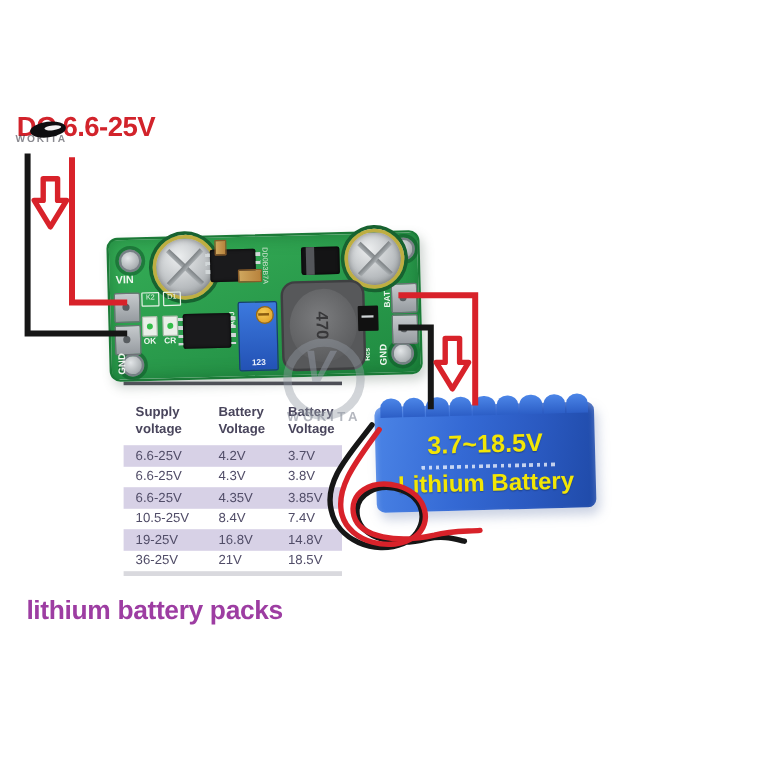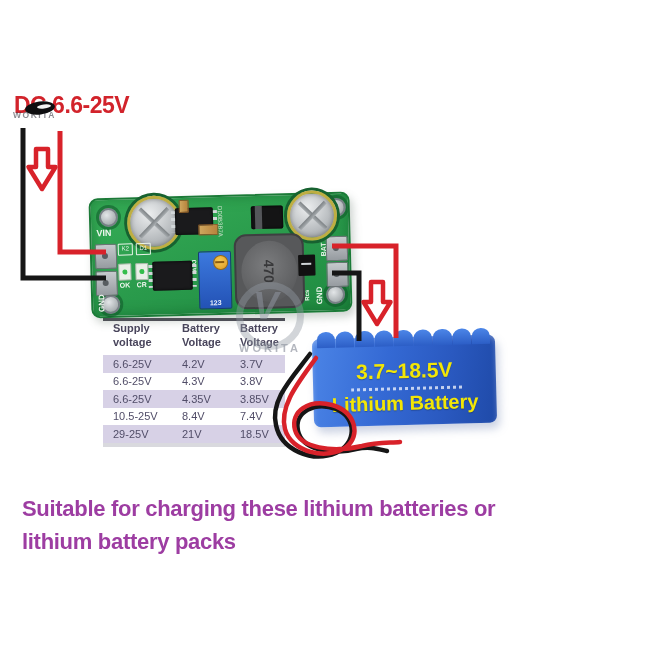--- a/index.html
+++ b/index.html
@@ -55,21 +55,21 @@
   .vert{transform:rotate(-90deg);transform-origin:left top;}
   .ssbox{position:absolute;width:13px;height:10px;border:1px solid #e9f3e9;border-radius:1px;
        color:#e9f3e9;font-size:6px;line-height:9px;text-align:center;}
   .res{position:absolute;background:linear-gradient(90deg,#cfa75e,#b8823c);border:1px solid #8a5c28;border-radius:1px;}
   .rsense{position:absolute;background:#111;border-radius:1px;}
   .rsense::after{content:"";position:absolute;left:3px;top:8px;width:10px;height:2px;background:#cfd4d6;}
   
   .spec-table{position:absolute;left:103px;top:318px;width:182px;z-index:5;
        border-top:3px solid #4c4a55;border-bottom:4px solid #d9d9de;background:#fff;}
   .thead,.trow{display:grid;grid-template-columns:69px 58px 55px;}
-  .thead{padding:0 0 6px 0;}
+  .thead{padding:16px 0 6px 0;}
   .th{font-size:11px;font-weight:700;color:#49455c;line-height:14px;padding-left:10px;}
   .trow{height:17.5px;align-items:center;}
   .trow:nth-child(odd){background:#d7d1e6;}
   .td{font-size:11px;font-weight:400;color:#514d68;padding-left:10px;white-space:nowrap;}
   
   .battery{position:absolute;left:313px;top:337px;width:183px;height:88px;z-index:8;
        transform:rotate(-1.5deg);border-radius:7px;
        background:linear-gradient(100deg,#4b84e6 0%,#3469d4 40%,#2a59c0 72%,#1f4aa8 100%);
        box-shadow:3px 6px 9px rgba(110,130,175,.35), inset 0 3px 5px rgba(255,255,255,.28);}
   .bumps{position:absolute;left:4px;right:4px;top:-7px;height:16px;display:flex;z-index:-1;}
@@ -129,21 +129,26 @@
         <div class="td">6.6-25V</div>
         <div class="td">4.35V</div>
         <div class="td">3.85V</div>
       </div>
       <div class="trow">
         <div class="td">10.5-25V</div>
         <div class="td">8.4V</div>
         <div class="td">7.4V</div>
       </div>
       <div class="trow">
-        <div class="td">29-25V</div>
+        <div class="td">19-25V</div>
+        <div class="td">16.8V</div>
+        <div class="td">14.8V</div>
+      </div>
+      <div class="trow">
+        <div class="td">36-25V</div>
         <div class="td">21V</div>
         <div class="td">18.5V</div>
       </div>
     </div>
   </div>
 
   <div class="pcb">
     <div class="hole" style="left:8px;top:8px"></div>
     <div class="hole" style="left:236px;top:4px"></div>
     <div class="hole" style="left:8px;top:95px"></div>
@@ -229,17 +234,16 @@
     <path d="M 332,273 L 359,273 L 359,341" fill="none" stroke="#161616" stroke-width="5"></path>
 
     <path d="M 36,149 L 48,149 L 48,167 L 55.5,167 L 42,189 L 28.5,167 L 36,167 Z" fill="#ffffff" stroke="#d8222a" stroke-width="4.5" stroke-linejoin="round"></path>
     <path d="M 371,282 L 383,282 L 383,302 L 390.5,302 L 377,324 L 363.5,302 L 371,302 Z" fill="#ffffff" stroke="#d8222a" stroke-width="4.5" stroke-linejoin="round"></path>
 
     <path d="M 310,354 C 292,378 270,400 276,425 C 281,450 312,463 336,453 C 356,444 358,418 336,409 C 315,401 294,412 298,431 C 302,449 330,456 356,449 C 370,446 378,449 387,451" fill="none" stroke="#161616" stroke-width="4.5" stroke-linecap="round"></path>
     <path d="M 316,358 C 298,383 279,406 285,429 C 291,452 327,461 346,447 C 361,436 356,412 332,405 C 309,399 290,411 295,430 C 300,448 332,453 362,446 C 377,442 390,443 400,442" fill="none" stroke="#d8222a" stroke-width="4.5" stroke-linecap="round"></path>
   </svg>
 
   <div class="caption">
-    <div>Suitable for charging these lithium batteries or</div>
     <div>lithium battery packs</div>
   </div>
 
 </div>
 
 </body></html>

